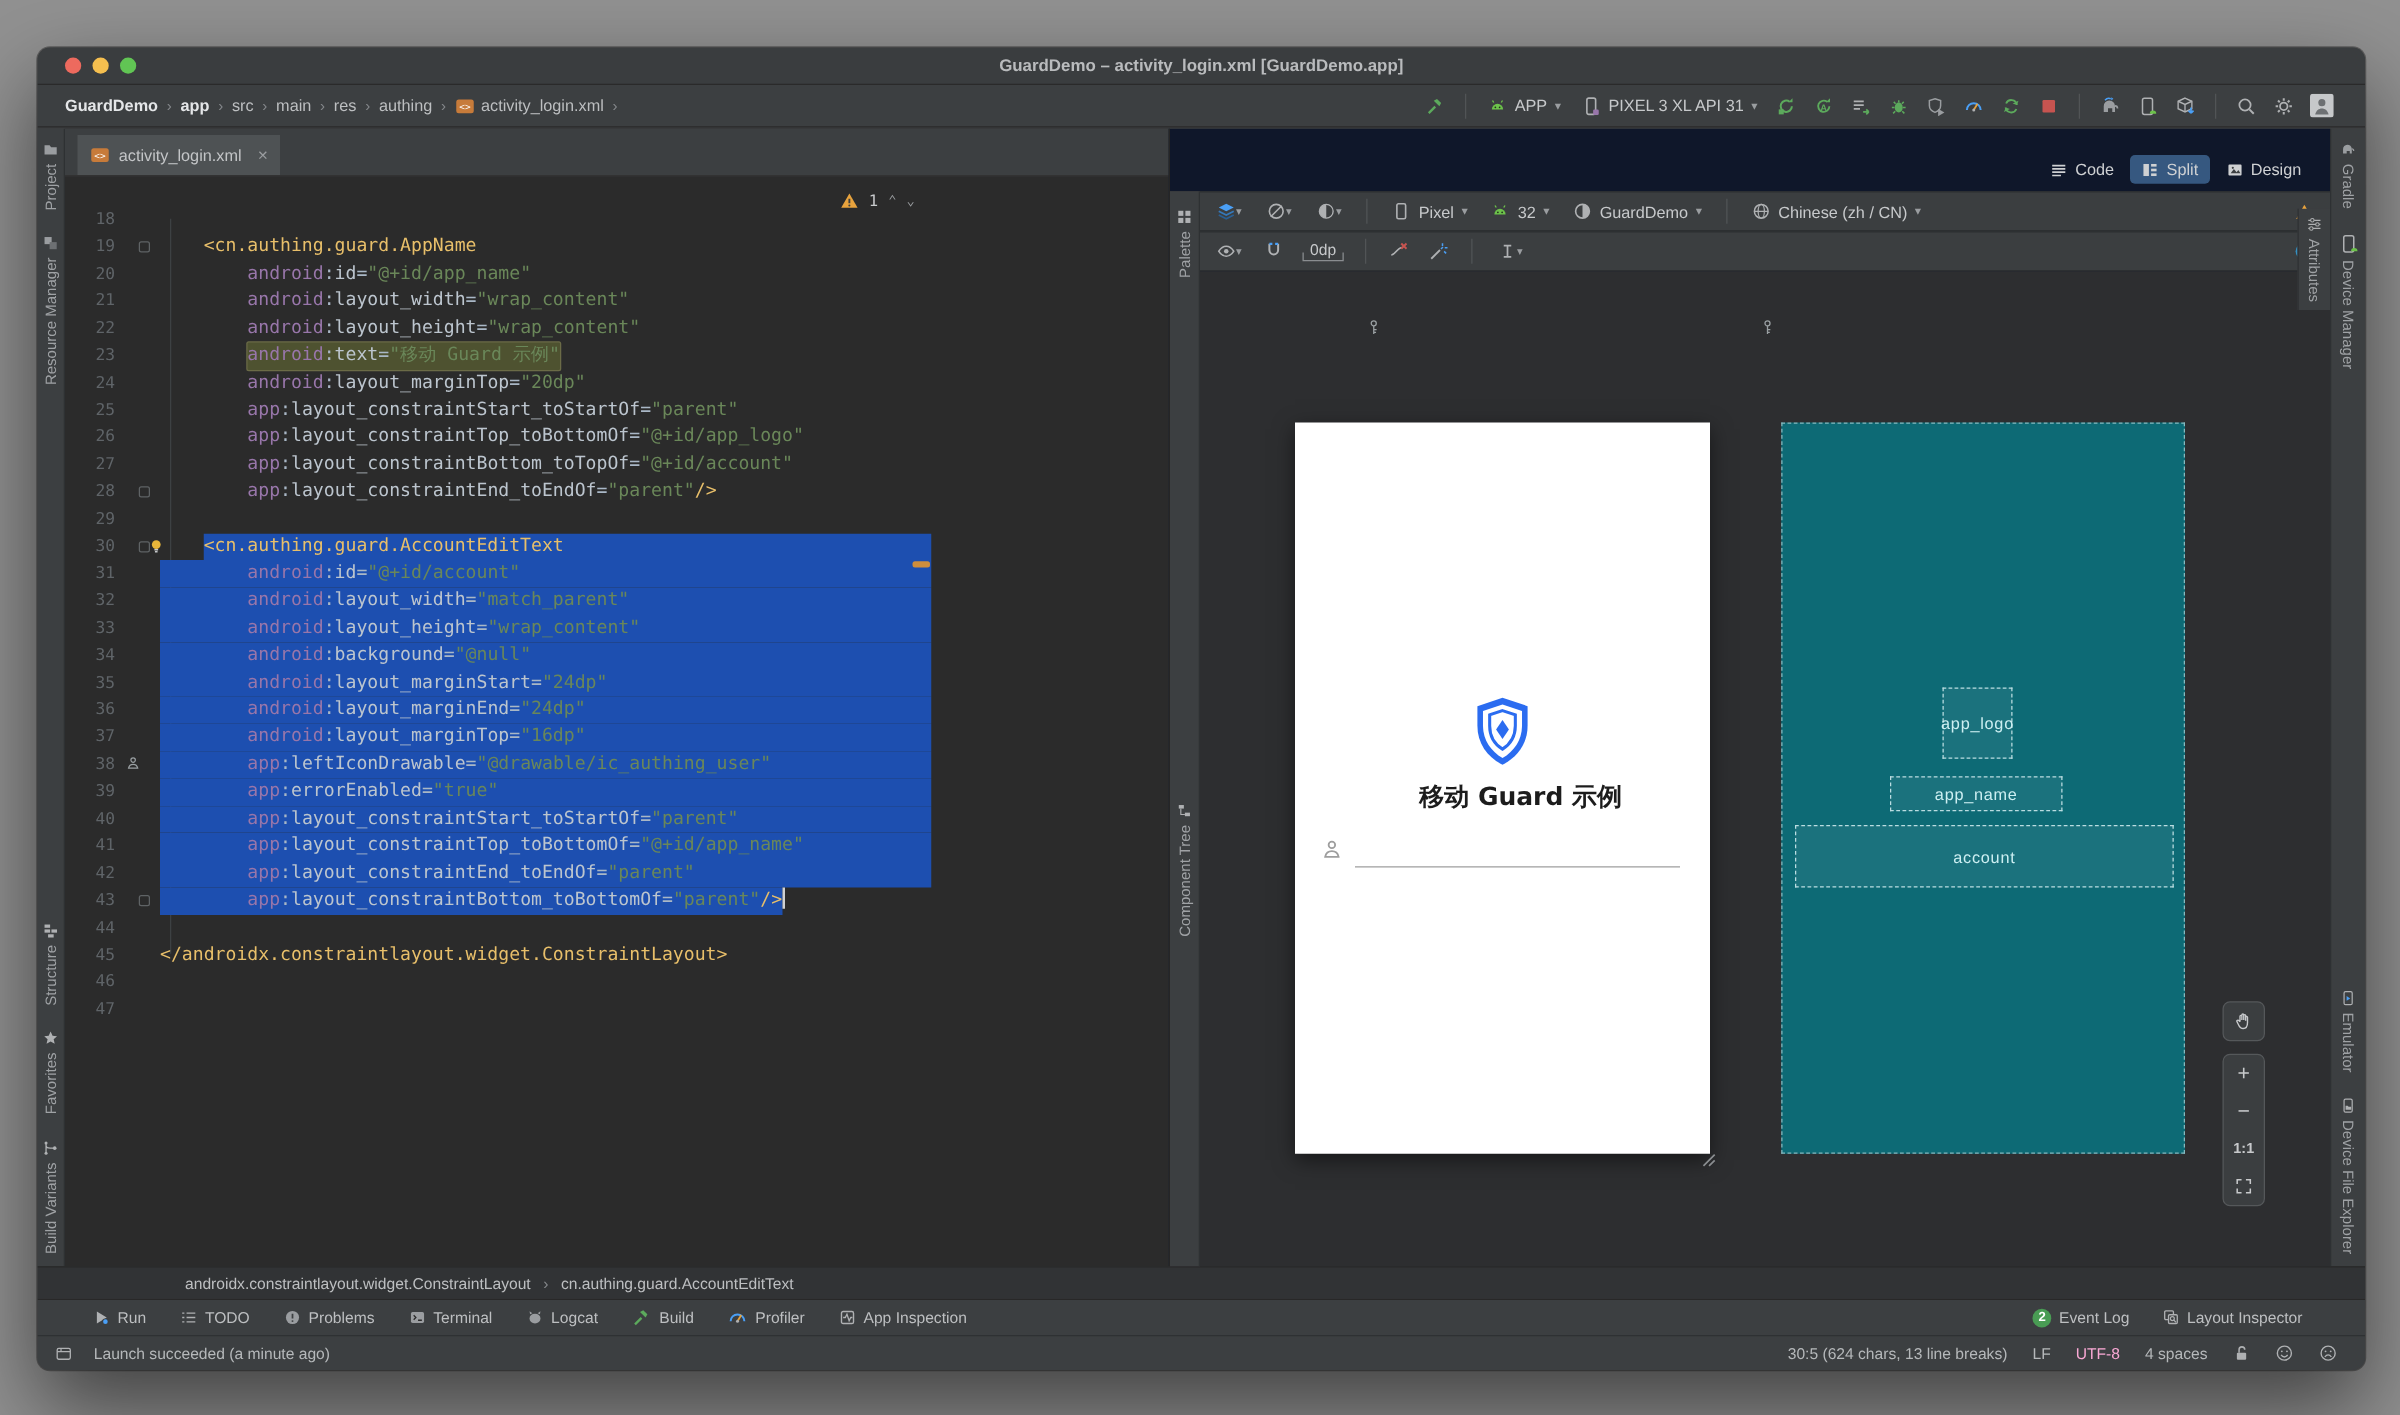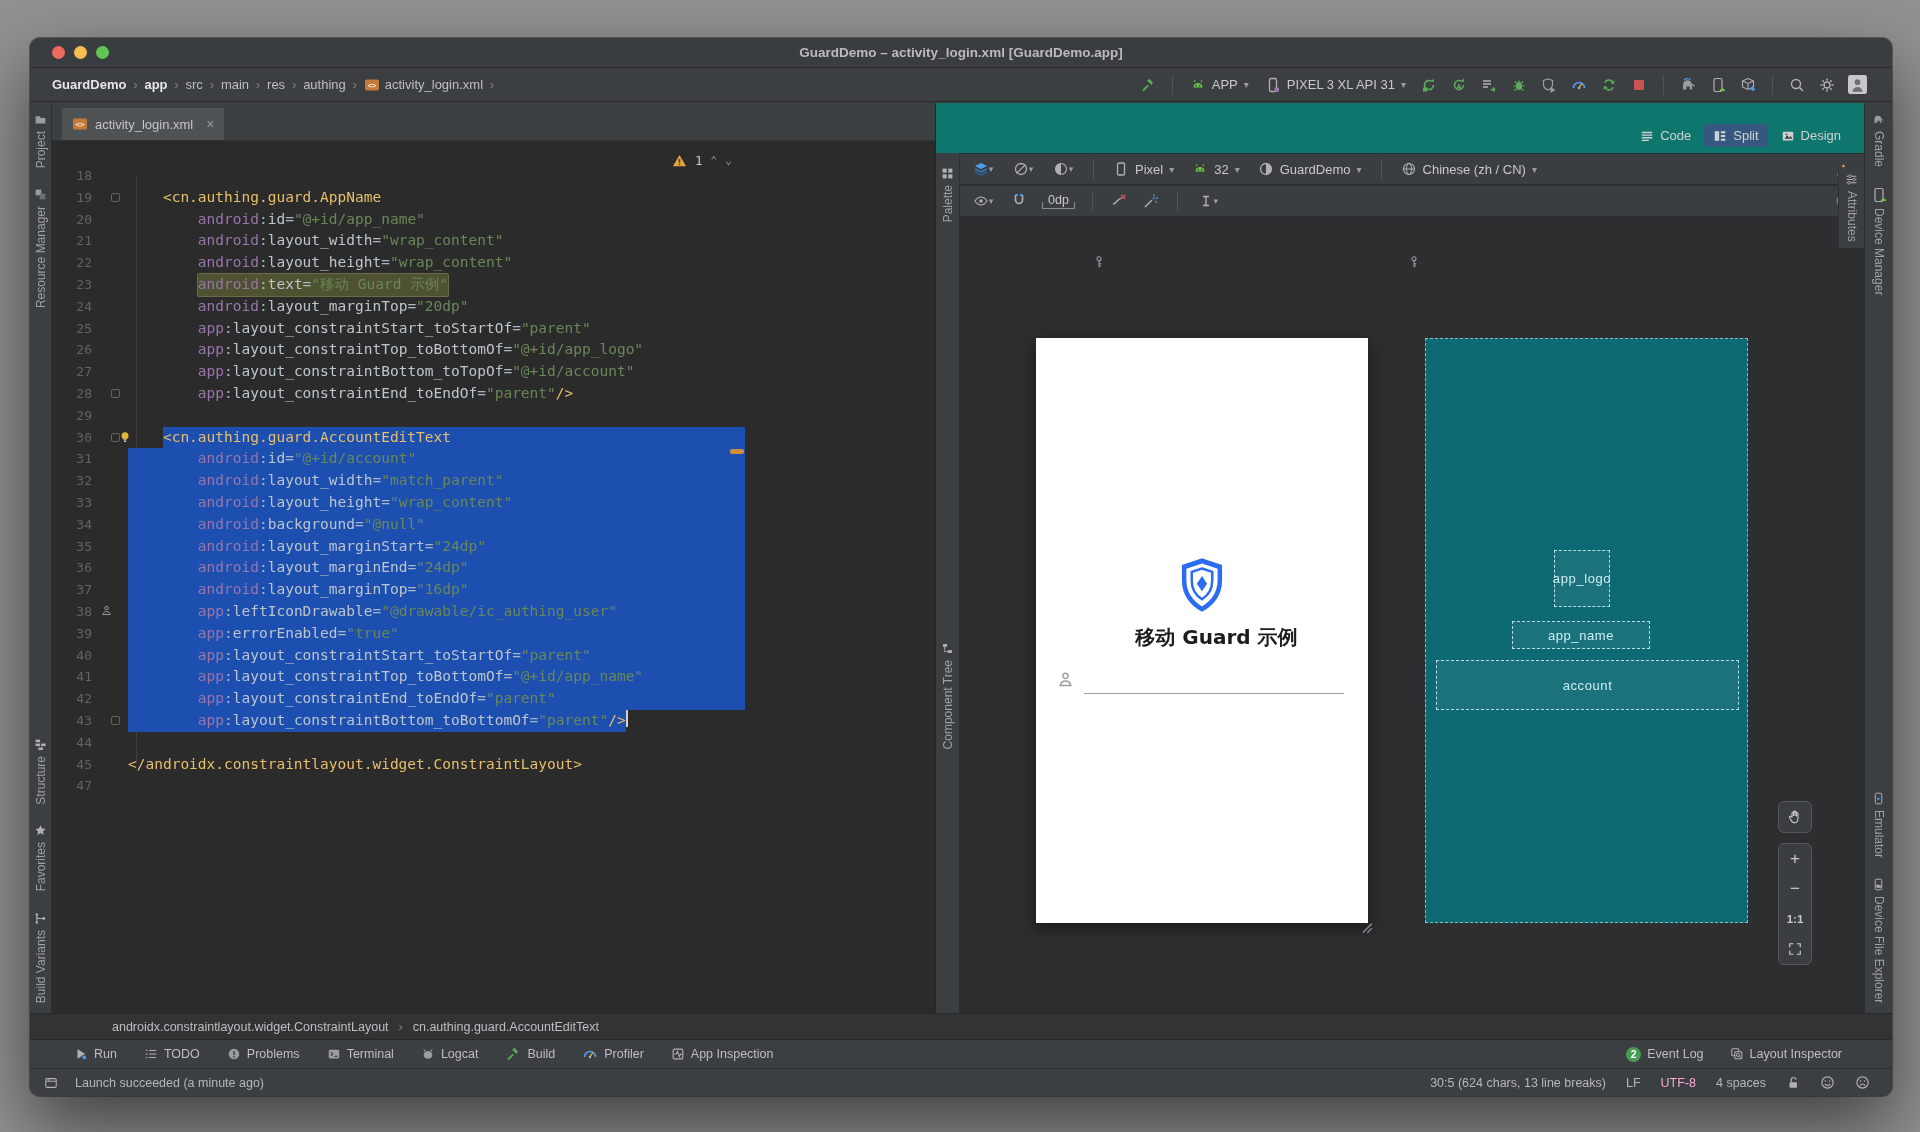--- a/index.html
+++ b/index.html
@@ -47,21 +47,21 @@
   .selspan{background:#1d4fb0;}
   .hlbox{background:#4e5230;box-shadow:0 0 0 1px #6b6b47;border-radius:1px;}
   .foldsq{position:absolute;right:8px;top:6px;width:9px;height:9px;border:1px solid #5f6365;border-radius:2px;background:#2b2b2b;}
   .gut-ic{position:absolute;top:3px;}
   .iguide{position:absolute;left:84px;top:34px;width:1px;height:588px;background:#3d4143;}
   .caret{display:inline-block;width:2px;height:17px;background:#cfd1d3;vertical-align:middle;}
   #warnstrip{position:absolute;left:620px;top:12px;display:flex;align-items:center;gap:8px;color:#c7c9cb;font-size:12.5px;}
   #warnstrip .chev{color:#9a9da0;font-size:11px;}
   #stripe-mark{position:absolute;left:678px;top:308px;width:14px;height:5px;background:#cf8e3c;border-radius:2px;}
   
-  #design{flex:1;background:#0f766e;display:flex;flex-direction:column;position:relative;border-left:1px solid #262626;}
+  #design{flex:1;background:#0f172a;display:flex;flex-direction:column;position:relative;border-left:1px solid #262626;}
   #dheader{height:50px;display:flex;align-items:flex-end;justify-content:flex-end;padding:0 14px 6px 0;gap:4px;}
   .mtab{display:flex;align-items:center;gap:6px;color:#cfd1d3;font-size:13px;padding:4px 9px;border-radius:4px;}
   .mtab.active{background:#365880;}
   .dtb{height:32px;background:#3b3e40;border-top:1px solid #2c2f31;border-bottom:1px solid #2c2f31;display:flex;align-items:center;padding:0 8px 0 30px;gap:6px;position:relative;}
   .dtb .spacer{flex:1;}
   .dp-box{position:relative;border-bottom:1px solid #8a8d90;color:#c7c9cb;font-size:12.5px;padding:0 6px 1px;margin:0 4px;}
   .dp-box::before,.dp-box::after{content:"";position:absolute;bottom:0;width:1px;height:6px;background:#8a8d90;}
   .dp-box::before{left:0;} .dp-box::after{right:0;}
   #ministrip{position:absolute;left:0;top:50px;bottom:0;width:24px;background:#3c3f41;border-right:1px solid #2e3133;z-index:3;display:flex;flex-direction:column;align-items:center;color:#9fa2a5;font-size:12px;}
   #attrstrip{position:absolute;right:0;top:64px;width:26px;background:#3c3f41;border-left:1px solid #2e3133;z-index:3;display:flex;flex-direction:column;align-items:center;color:#9fa2a5;font-size:12px;padding:6px 0;gap:5px;}
@@ -78,21 +78,21 @@
   #pw-person{position:absolute;left:0;top:2px;}
   #pw-line{position:absolute;left:28px;right:0;bottom:0;height:1px;background:#9e9e9e;}
   .keyic{position:absolute;top:38px;}
   #key1{left:132px;} #key2{left:447px;}
   #resize-grip{position:absolute;left:396px;top:700px;}
   #zoomctrl{position:absolute;right:52px;top:584px;display:flex;flex-direction:column;gap:10px;align-items:center;}
   .zbox{background:#3b3e40;border:1px solid #55585a;border-radius:6px;display:flex;flex-direction:column;align-items:center;color:#c7c9cb;}
   .zbtn{width:32px;height:30px;display:flex;align-items:center;justify-content:center;font-size:17px;}
   .zbtn.small{font-size:11.5px;font-weight:700;}
   
-  #bcbar{position:absolute;left:0;right:0;top:975px;height:26px;background:#313335;border-top:1px solid #282828;display:flex;align-items:center;padding-left:82px;color:#bdbfc1;font-size:12.5px;gap:10px;}
+  #bcbar{position:absolute;left:0;right:0;top:975px;height:26px;background:#313335;border-top:1px solid #282828;display:flex;align-items:center;padding-left:118px;color:#bdbfc1;font-size:12.5px;gap:10px;}
   #bcbar .sep{color:#84878a;}
   #toolsbar{position:absolute;left:0;right:0;top:1001px;height:29px;background:#3c3f41;border-top:1px solid #282828;display:flex;align-items:center;padding:0 50px 0 44px;color:#bdbfc1;font-size:12.5px;}
   .toolitem{display:flex;align-items:center;gap:6px;margin-right:27px;}
   #tools-right{margin-left:auto;display:flex;align-items:center;gap:26px;}
   .badge{width:15px;height:15px;border-radius:50%;background:#499C54;color:#fff;font-size:10.5px;font-weight:700;display:flex;align-items:center;justify-content:center;}
   #statusbar{position:absolute;left:0;right:0;top:1030px;height:28px;background:#3c3f41;border-top:1px solid #2e3133;display:flex;align-items:center;padding:0 22px 0 14px;color:#b5b8ba;font-size:12.5px;}
   #status-left{display:flex;align-items:center;gap:17px;}
   #status-right{margin-left:auto;display:flex;align-items:center;gap:20px;}
   #status-right .dim{color:#f9a8d4;}
   svg{display:block;}
@@ -397,20 +397,21 @@
                       <circle cx="8" cy="5" r="2.2" stroke="#9aa0a3" stroke-width="1.2"></circle>
                       <path d="M3.5 13c.5-2.5 2.2-3.8 4.5-3.8s4 1.3 4.5 3.8z" stroke="#9aa0a3" stroke-width="1.2"></path>
                     </svg></span></span></span><span class="body-t selfull"><span class="tk-pl">        </span><span class="tk-ns">app</span><span class="tk-pl">:</span><span class="tk-nm">leftIconDrawable</span><span class="tk-pl">=</span><span class="tk-str">"@drawable/ic_authing_user"</span></span></div>
             <div class="cl"><span class="num">39</span><span class="ico"></span><span class="body-t selfull"><span class="tk-pl">        </span><span class="tk-ns">app</span><span class="tk-pl">:</span><span class="tk-nm">errorEnabled</span><span class="tk-pl">=</span><span class="tk-str">"true"</span></span></div>
             <div class="cl"><span class="num">40</span><span class="ico"></span><span class="body-t selfull"><span class="tk-pl">        </span><span class="tk-ns">app</span><span class="tk-pl">:</span><span class="tk-nm">layout_constraintStart_toStartOf</span><span class="tk-pl">=</span><span class="tk-str">"parent"</span></span></div>
             <div class="cl"><span class="num">41</span><span class="ico"></span><span class="body-t selfull"><span class="tk-pl">        </span><span class="tk-ns">app</span><span class="tk-pl">:</span><span class="tk-nm">layout_constraintTop_toBottomOf</span><span class="tk-pl">=</span><span class="tk-str">"@+id/app_name"</span></span></div>
             <div class="cl"><span class="num">42</span><span class="ico"></span><span class="body-t selfull"><span class="tk-pl">        </span><span class="tk-ns">app</span><span class="tk-pl">:</span><span class="tk-nm">layout_constraintEnd_toEndOf</span><span class="tk-pl">=</span><span class="tk-str">"parent"</span></span></div>
             <div class="cl"><span class="num">43</span><span class="ico"><span class="foldsq"></span></span><span class="body-t"><span class="selspan"><span class="tk-pl">        </span><span class="tk-ns">app</span><span class="tk-pl">:</span><span class="tk-nm">layout_constraintBottom_toBottomOf</span><span class="tk-pl">=</span><span class="tk-str">"parent"</span><span class="tk-tag">/&gt;</span></span><span class="caret"></span></span></div>
             <div class="cl"><span class="num">44</span><span class="ico"></span><span class="body-t"></span></div>
             <div class="cl"><span class="num">45</span><span class="ico"></span><span class="body-t"><span class="tk-tag">&lt;/androidx.constraintlayout.widget.ConstraintLayout&gt;</span></span></div>
+            <div class="cl"><span class="num">46</span><span class="ico"></span><span class="body-t"></span></div>
             <div class="cl"><span class="num">47</span><span class="ico"></span><span class="body-t"></span></div>
           </div>
         <div id="warnstrip">
           <span><span><svg width="15" height="15" viewBox="0 0 16 16" fill="none" xmlns="http://www.w3.org/2000/svg">
                   <path d="M8 2 15 14H1z" fill="#e8a33d"></path>
                   <path d="M8 6.3v4" stroke="#3c3f41" stroke-width="1.6"></path>
                   <circle cx="8" cy="12.1" r=".9" fill="#3c3f41"></circle>
                 </svg></span></span>
             <span>1</span>
           <span class="chev">⌃</span>

